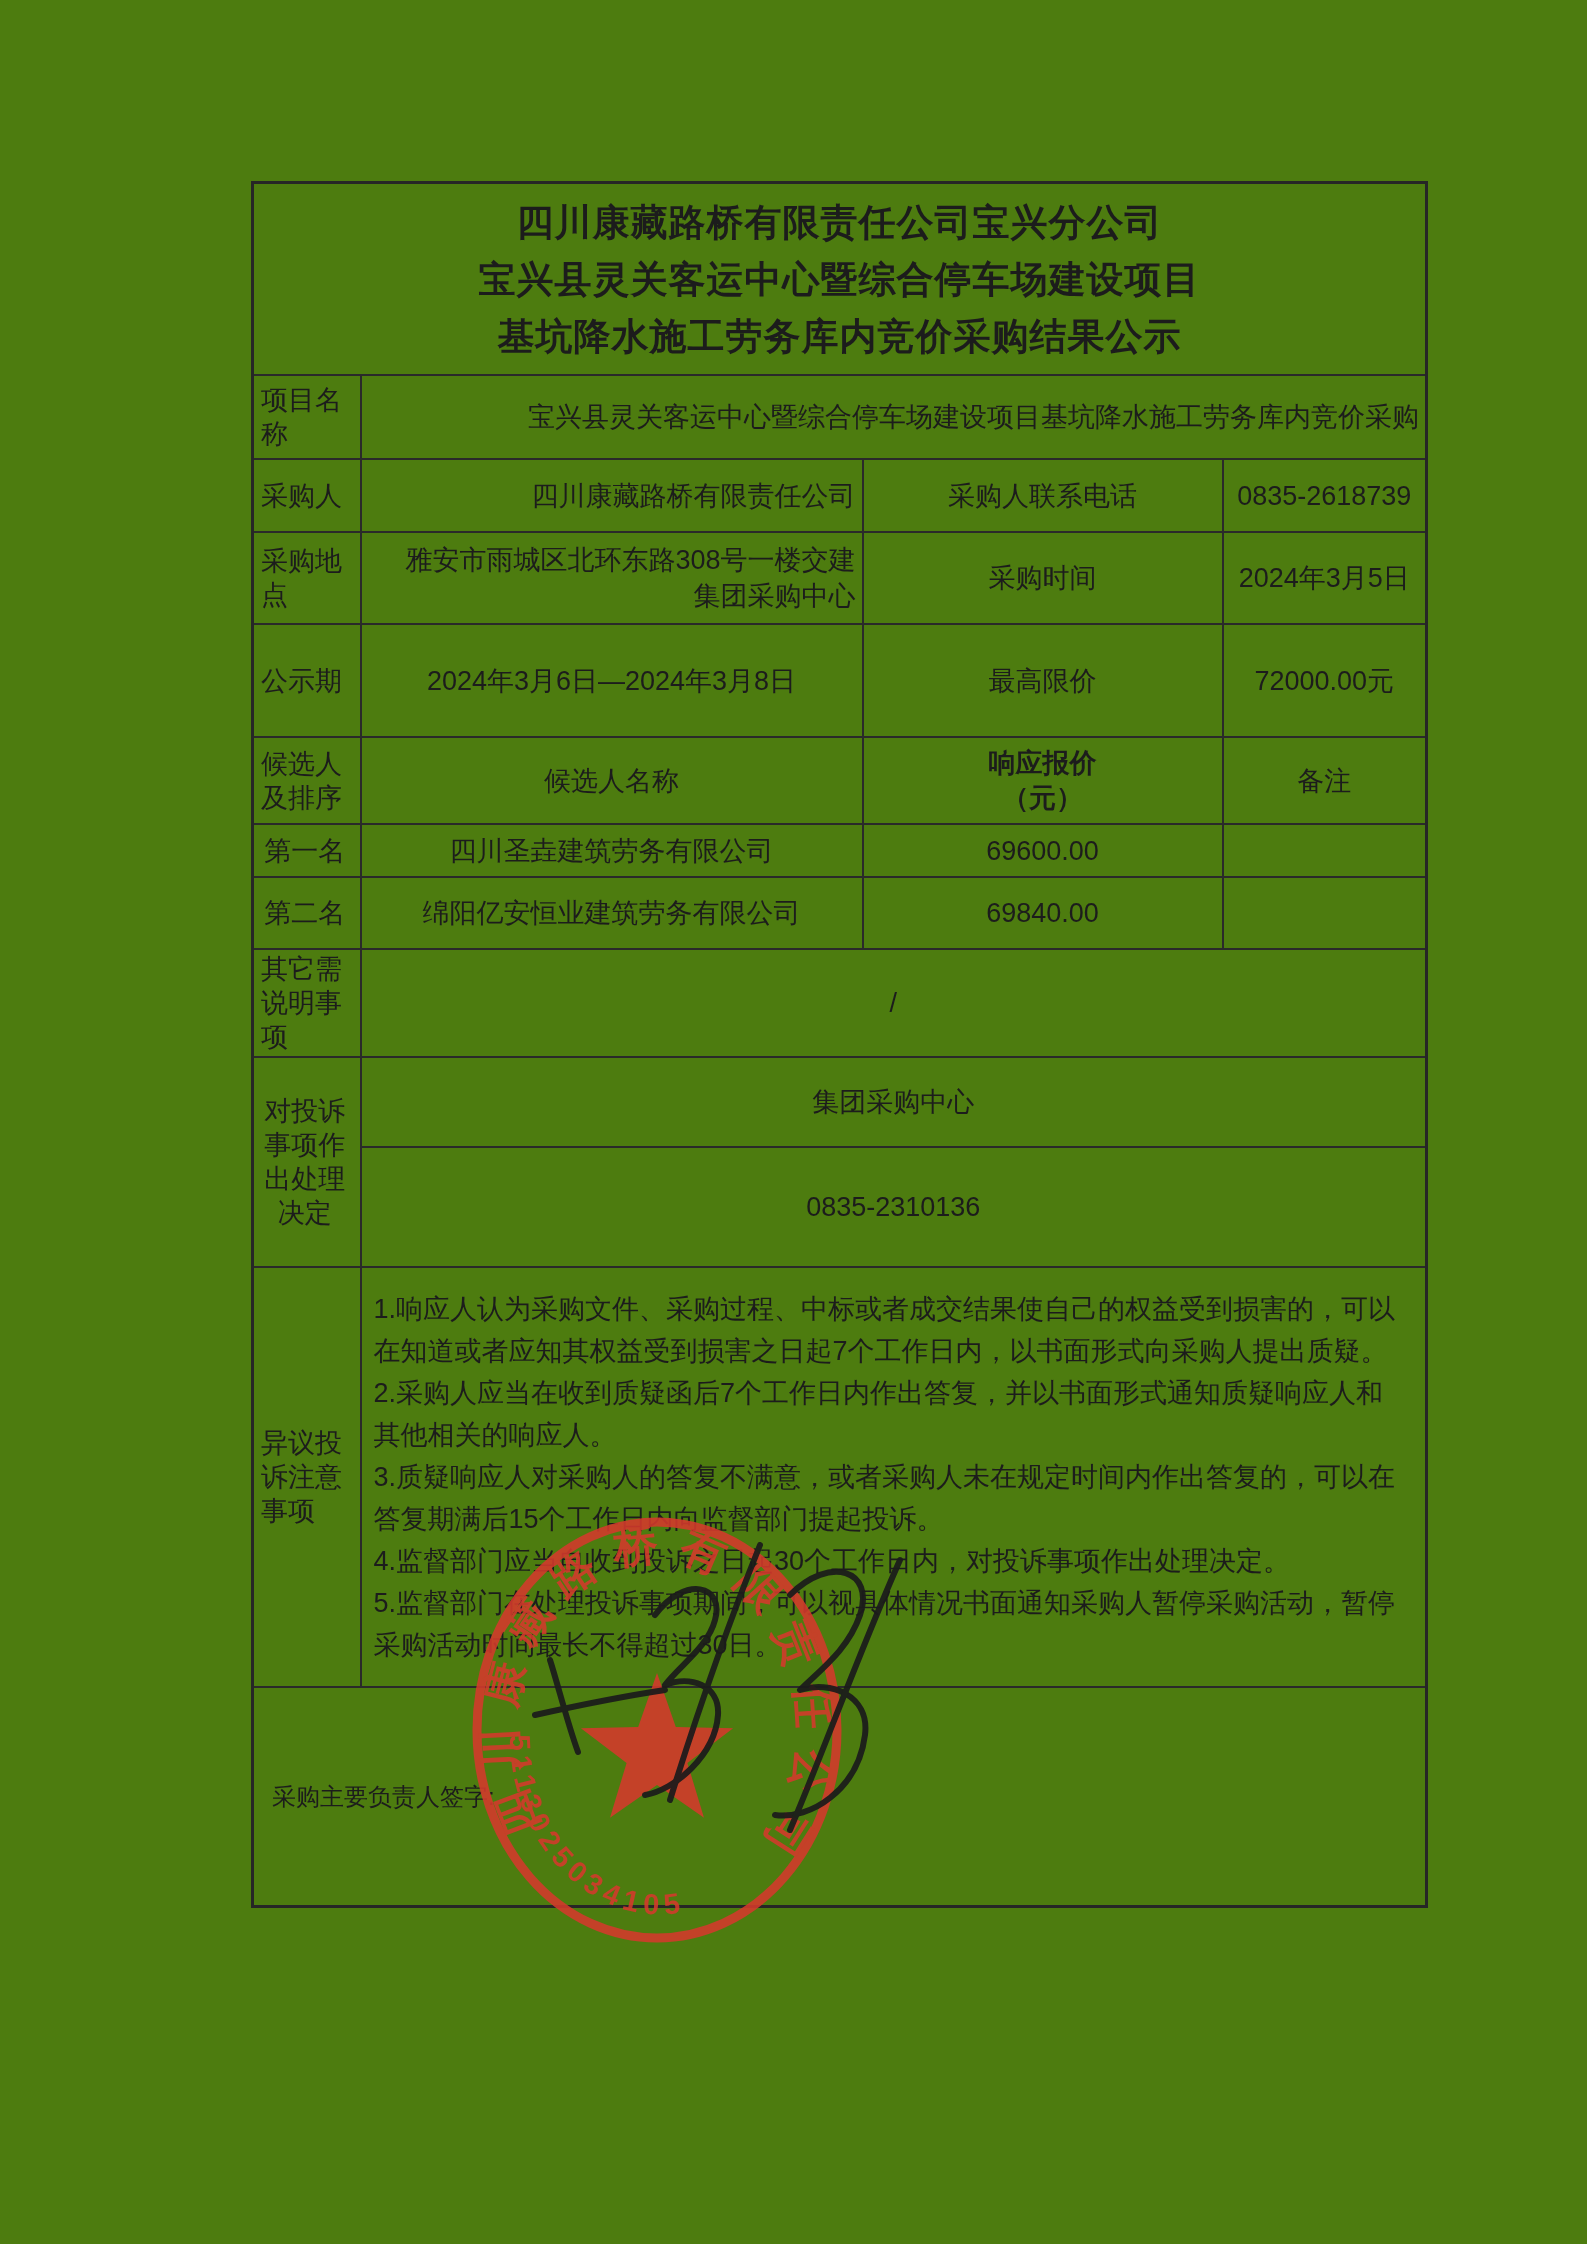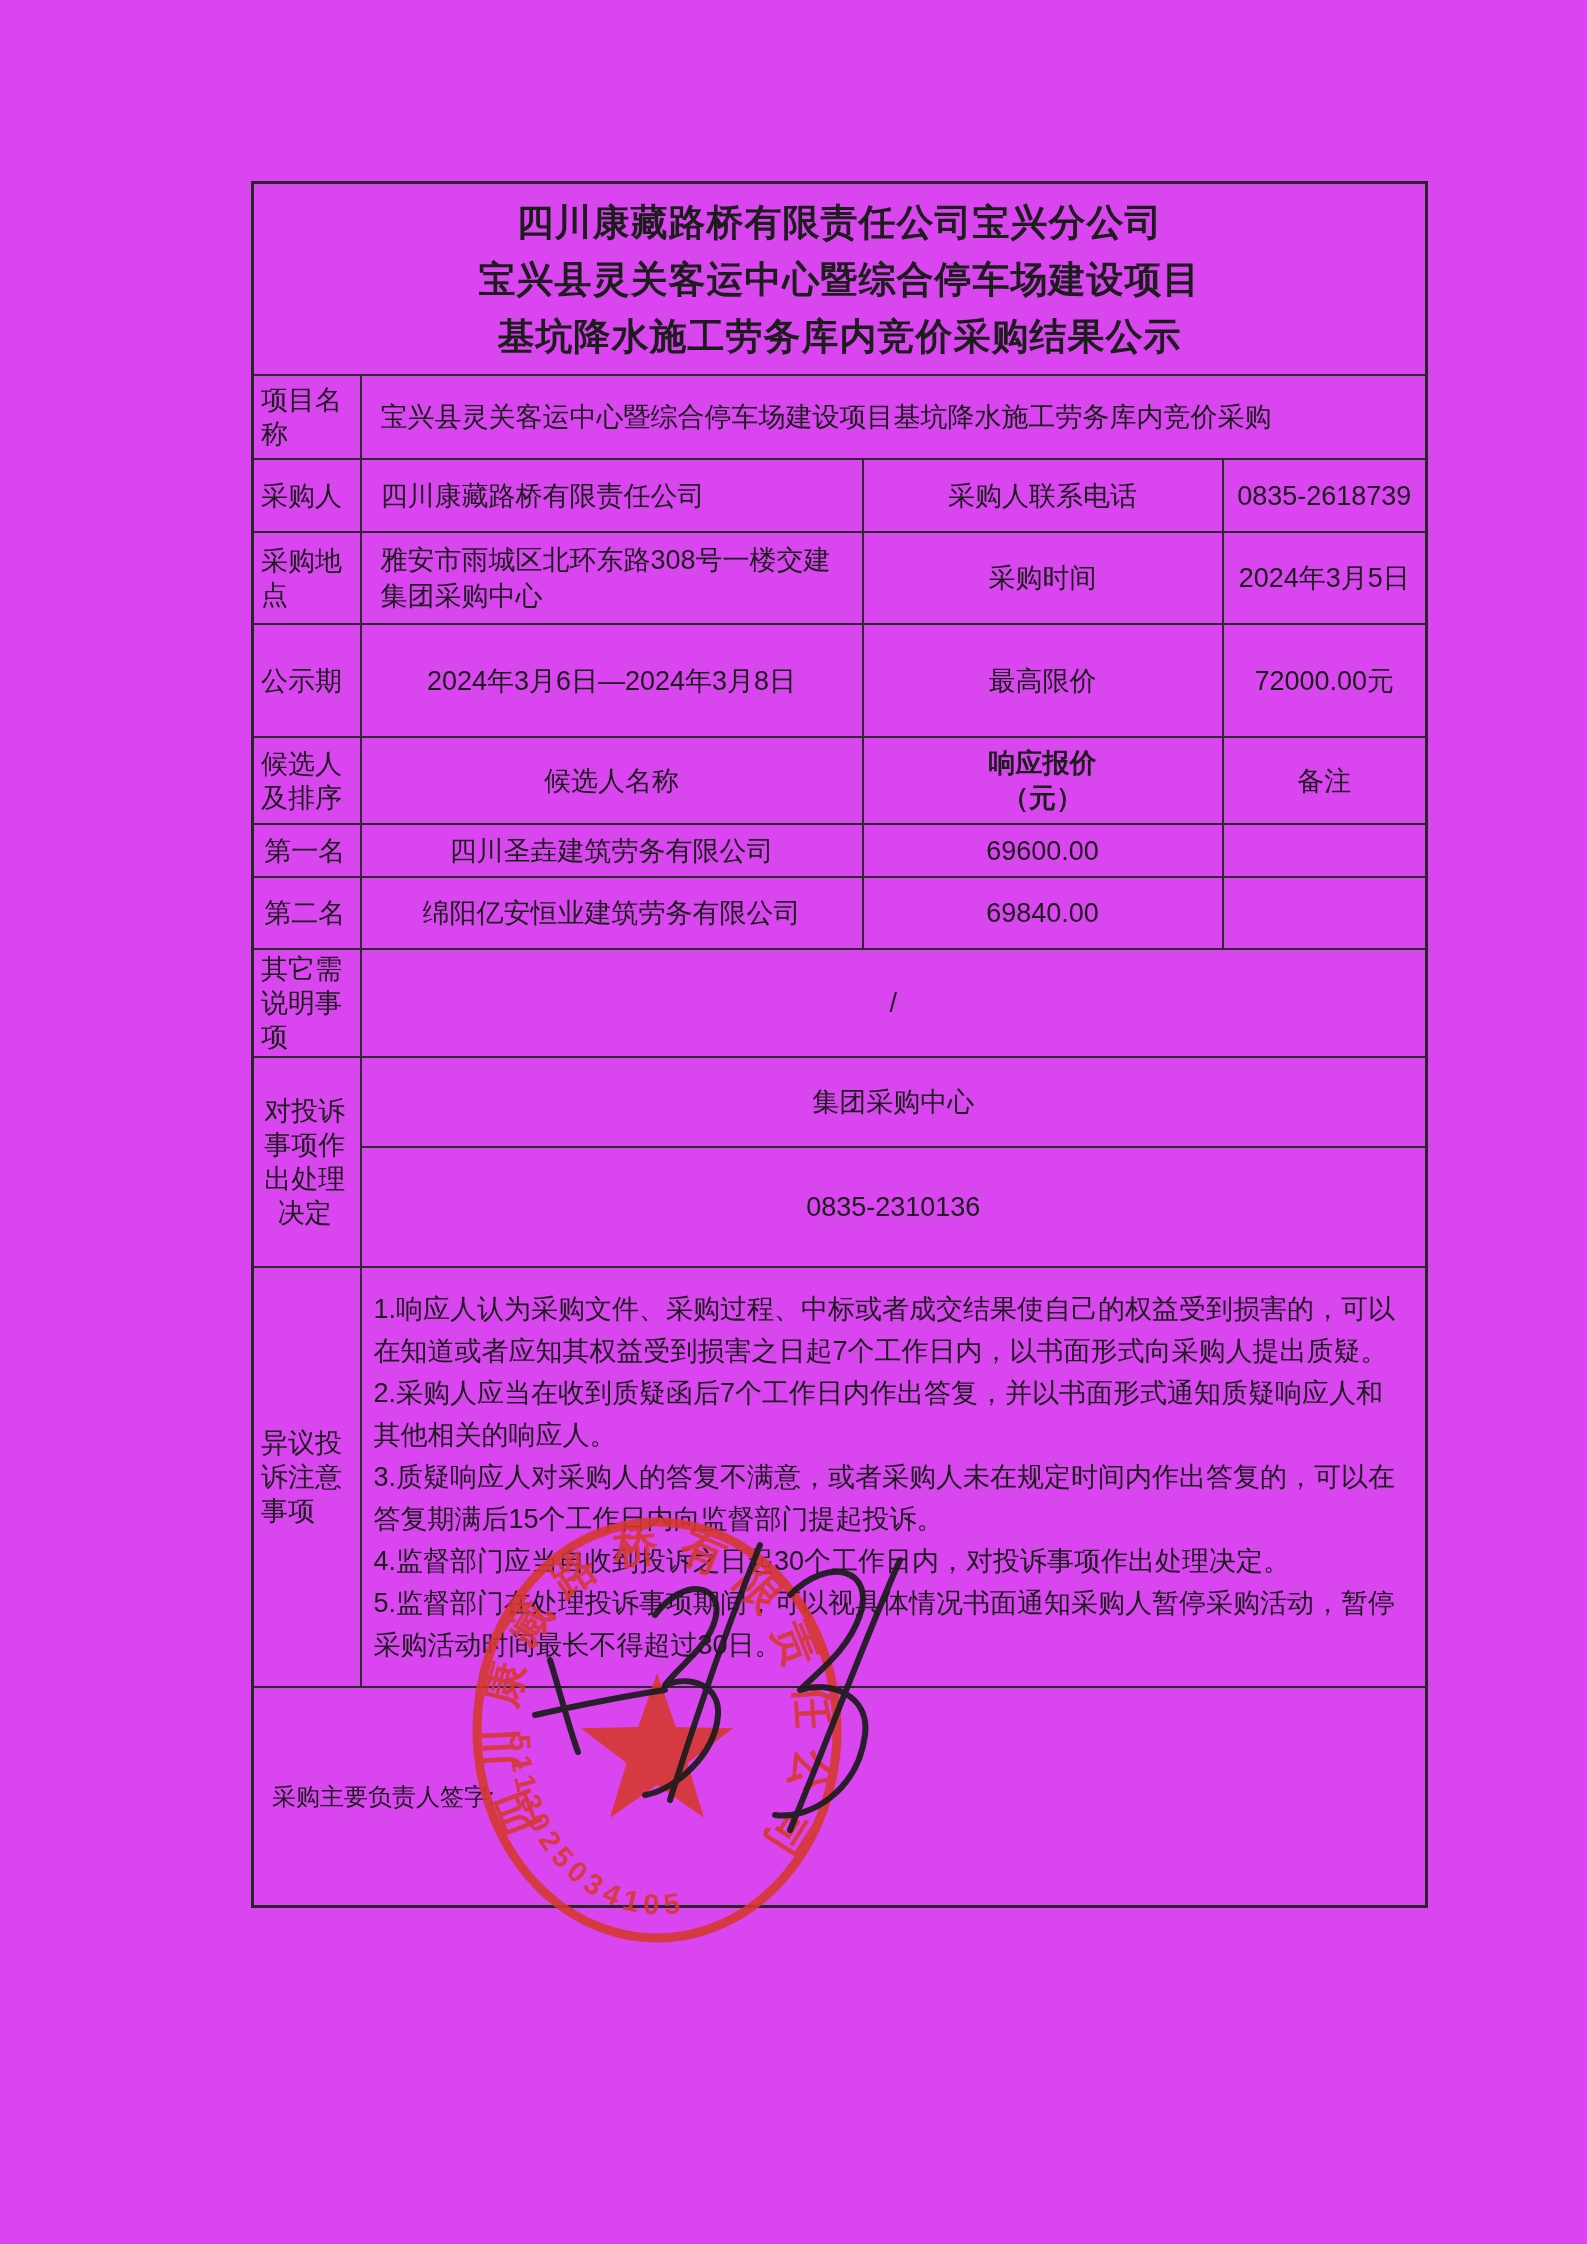--- a/index.html
+++ b/index.html
@@ -1,19 +1,19 @@
 <!DOCTYPE html>
 <html><head>
 <meta charset="utf-8">
 <style>
   html,body{margin:0;padding:0;background:#e8e8e8;}
   .page{
     position:relative;
     width:1587px;height:2244px;
-    background:#d946ef;
+    background:#4d7c0f;
     font-family:"Liberation Sans", sans-serif;
     color:#1c1c1c;
     overflow:hidden;
     margin:0 auto;
   }
   table.doc-table{
     position:absolute;left:251px;top:181px;
     width:1174px;
     border-collapse:collapse;
     table-layout:fixed;
@@ -31,21 +31,21 @@
     height:182px;
     text-align:center;
     font-size:37px;
     font-weight:700;
     line-height:57px;
     letter-spacing:1px;
     padding:4px 0;
   }
   .lab{ text-align:left; line-height:34px; padding-left:7px;}
   .lab.center{text-align:center; padding-left:2px;}
-  .left{text-align:left; padding-left:19px;}
+  .left{text-align:right; padding-left:19px;}
   .center{text-align:center;}
   .preline{white-space:pre-line; line-height:35px;font-weight:bold;}
   .notes{
     text-align:left;
     line-height:42px;
     padding:14px 16px 14px 12px;
     vertical-align:middle;
   }
   .notes div{margin:0;}
   .sign-cell{

